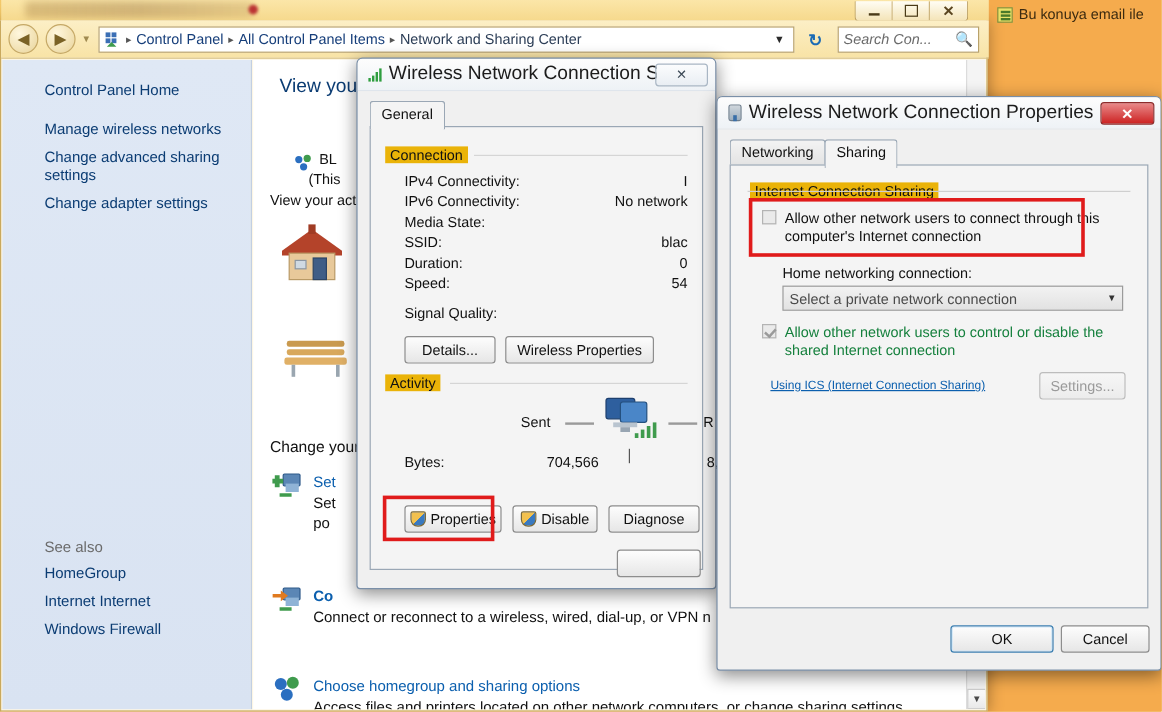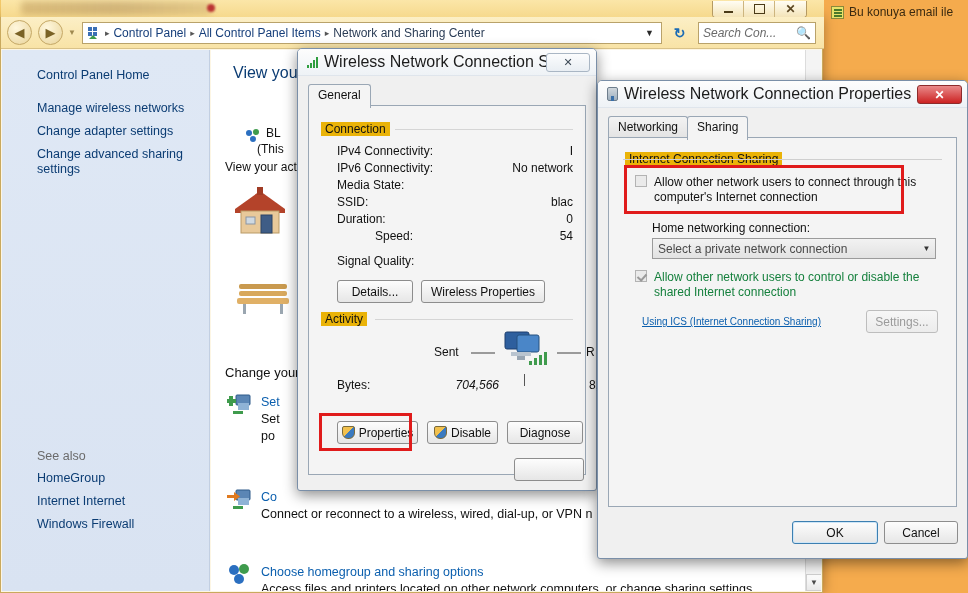--- a/index.html
+++ b/index.html
@@ -325,22 +325,22 @@
     <div id="refresh-btn">↻</div>
     <div id="searchbox">
       <span>Search Con...</span>
       <span id="search-glyph">🔍</span>
     </div>
   </div>
 
   <div id="cp-sidebar">
     <div class="side-link first">Control Panel Home</div>
     <div class="side-link">Manage wireless networks</div>
+    <div class="side-link">Change advanced sharing settings</div>
     <div class="side-link">Change adapter settings</div>
-    <div class="side-link">Change advanced sharing settings</div>
 
     <div id="see-also-wrap">
       <div class="side-sec">See also</div>
       <div class="side-link">HomeGroup</div>
       <div class="side-link">Internet Internet</div>
       <div class="side-link">Windows Firewall</div>
     </div>
   </div>
 
   <div id="cp-main">
@@ -385,21 +385,21 @@
       <div class="dsc" style="margin-left:28px;">po</div>
     </div>
 
     <div class="cp-item" style="top:440px;">
       <svg class="cp-ico" viewBox="0 0 26 22">
         <rect x="9" y="2" width="14" height="10" rx="1" fill="#5b86b5" stroke="#2f5a8a"></rect>
         <rect x="11" y="10" width="11" height="7" fill="#8fb3d6"></rect>
         <path d="M0 7 h7 v-3 l6 4.5 l-6 4.5 v-3 h-7 z" fill="#e07a1f"></path>
         <path d="M6 18 h10 v3 h-10 z" fill="#3f9b4d"></path>
       </svg>
-      <div class="ttl" style="margin-left:28px;">Co</div>
+      <div class="ttl" style="margin-left:28px;font-weight:bold;">Co</div>
       <div class="dsc" style="margin-left:28px;">Connect or reconnect to a wireless, wired, dial-up, or VPN n</div>
     </div>
 
     <div class="cp-item" style="top:515px;">
       <svg class="cp-ico" viewBox="0 0 26 22">
         <circle cx="7" cy="7" r="5" fill="#2b6fc0"></circle>
         <circle cx="17" cy="6" r="5" fill="#3f9b4d"></circle>
         <circle cx="12" cy="16" r="5" fill="#2b6fc0"></circle>
       </svg>
       <div class="ttl" style="margin-left:28px;">Choose homegroup and sharing options</div>
@@ -444,21 +444,21 @@
 
       <div class="row-label" style="left:28px; top:72px;">Media State:</div>
       <div class="row-val" style="right:12px; top:72px; width:140px;"></div>
 
       <div class="row-label" style="left:28px; top:89px;">SSID:</div>
       <div class="row-val" style="right:12px; top:89px; width:140px;">blac</div>
 
       <div class="row-label" style="left:28px; top:106px;">Duration:</div>
       <div class="row-val" style="right:12px; top:106px; width:140px;">0</div>
 
-      <div class="row-label" style="left:28px; top:123px;margin-left:38px;">Speed:</div>
+      <div class="row-label" style="left:28px; top:123px;">Speed:</div>
       <div class="row-val" style="right:12px; top:123px; width:140px;">54</div>
 
       <div class="row-label" style="left:28px; top:148px;">Signal Quality:</div>
 
       <button class="btn" style="position:absolute; left:28px; top:174px; width:76px;">Details...</button>
       <button class="btn" style="position:absolute; left:112px; top:174px; width:124px;">Wireless Properties</button>
 
       <div class="grp-label" style="left:12px; top:206px;">Activity</div>
       <div class="grp-line" style="left:66px; top:213px; right:12px;"></div>
 
@@ -475,21 +475,21 @@
           <rect x="35" y="30" width="3" height="7" fill="#3f9b4d"></rect>
           <rect x="40" y="27" width="3" height="10" fill="#3f9b4d"></rect>
           <rect x="45" y="24" width="3" height="13" fill="#3f9b4d"></rect>
         </g>
       </svg>
 
       <div class="grp-line" style="left:248px; top:246px; width:24px; height:2px; background:#9a9a9a;"></div>
       <div class="row-label" style="left:277px; top:239px;">R</div>
 
       <div class="row-label" style="left:28px; top:272px;">Bytes:</div>
-      <div class="row-val" style="left:115px; top:272px; width:75px;font-style:italic;">704,566</div>
+      <div class="row-val" style="left:115px; top:272px; width:75px;">704,566</div>
       <div class="grp-line" style="left:215px; top:268px; width:1px; height:12px; background:#555;"></div>
       <div class="row-val" style="left:240px; top:272px; width:50px;">8,</div>
 
       <button class="btn" style="position:absolute; left:28px; top:315px; width:81px;">
         <span class="shield"></span>
         <span>Properties</span>
       </button>
       <button class="btn" style="position:absolute; left:118px; top:315px; width:71px;">
         <span class="shield"></span>
         <span>Disable</span>

